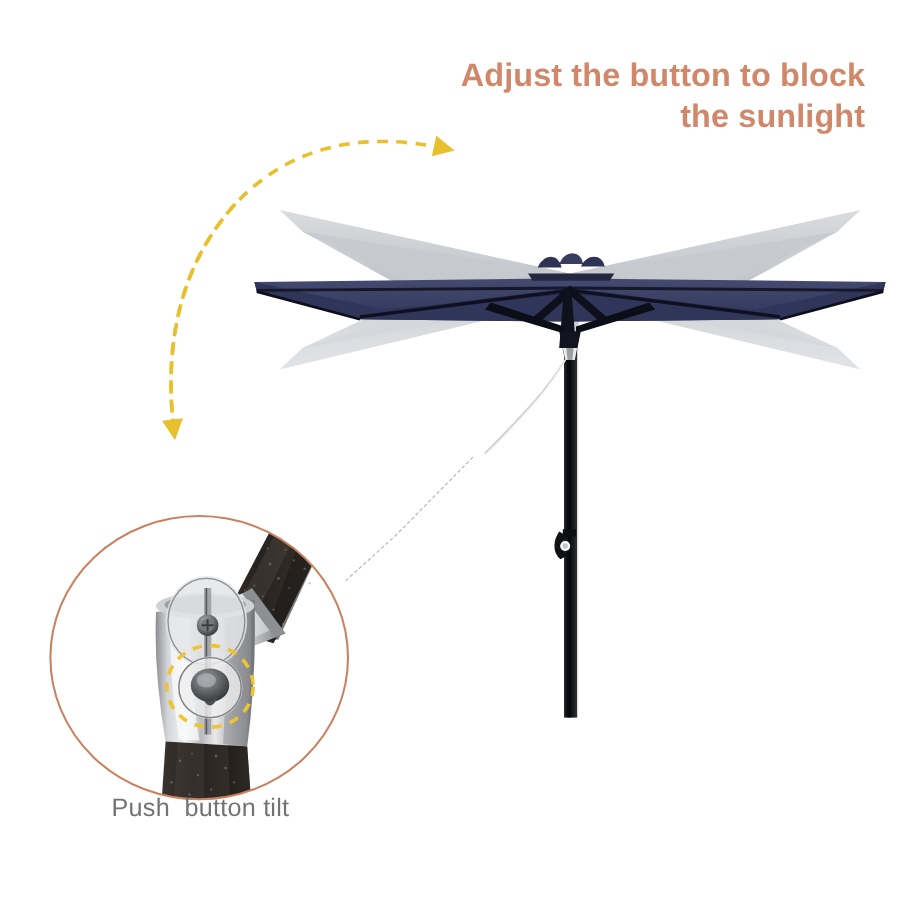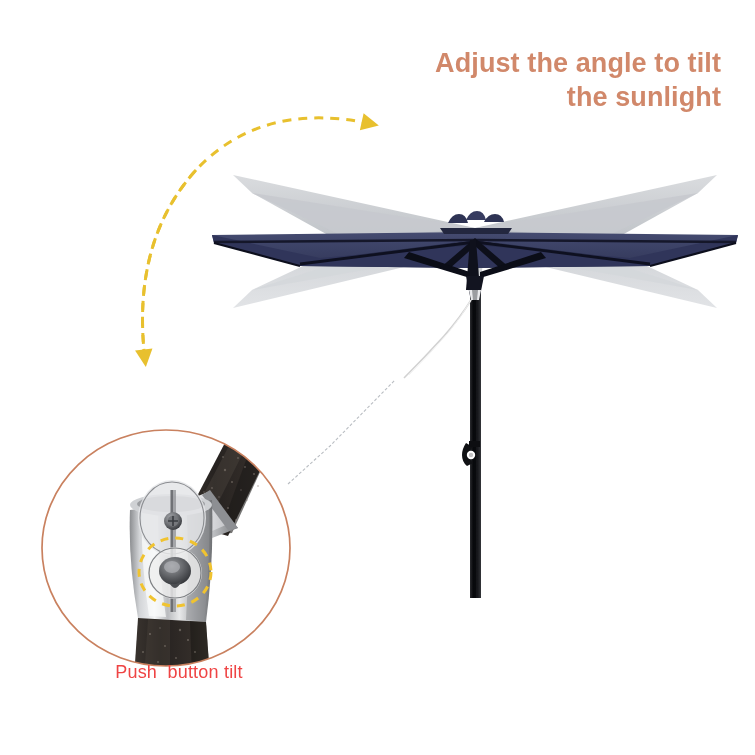--- a/index.html
+++ b/index.html
@@ -33,29 +33,29 @@
     font-family: "Liberation Sans", sans-serif;
     font-size: 27px;
     font-weight: bold;
     line-height: 1.27;
     letter-spacing: 0.1px;
     color: #d1886a;
     white-space: pre-line;
   }
   .detail-caption {
     position: absolute;
-    left: 34px;
+    left: 22px;
     top: 662px;
     width: 290px;
     text-align: center;
     font-family: "Liberation Sans", sans-serif;
-    font-size: 18px;
+    font-size: 21px;
     font-weight: normal;
     letter-spacing: 0.2px;
-    color: #ef4444;
+    color: #737373;
     white-space: pre;
   }
 </style>
 </head>
 <body>
 
 <div id="stage">
 
   <svg id="scene" viewBox="0 0 755 755" xmlns="http://www.w3.org/2000/svg">
     <defs>
@@ -298,18 +298,18 @@
         </g>
 
         <ellipse cx="175" cy="572" rx="36" ry="34" fill="none" stroke="#f0c330" stroke-width="3" stroke-dasharray="8 7"></ellipse>
       </g>
 
       <ellipse cx="166" cy="548" rx="124" ry="118" fill="none" stroke="#c9815f" stroke-width="1.7"></ellipse>
     </g>
 
   </svg>
 
-  <div class="headline">Adjust the angle to tilt
+  <div class="headline">Adjust the button to block
 the sunlight</div>
 
   <div class="detail-caption">Push  button tilt</div>
 
 </div>
 
 </body></html>

